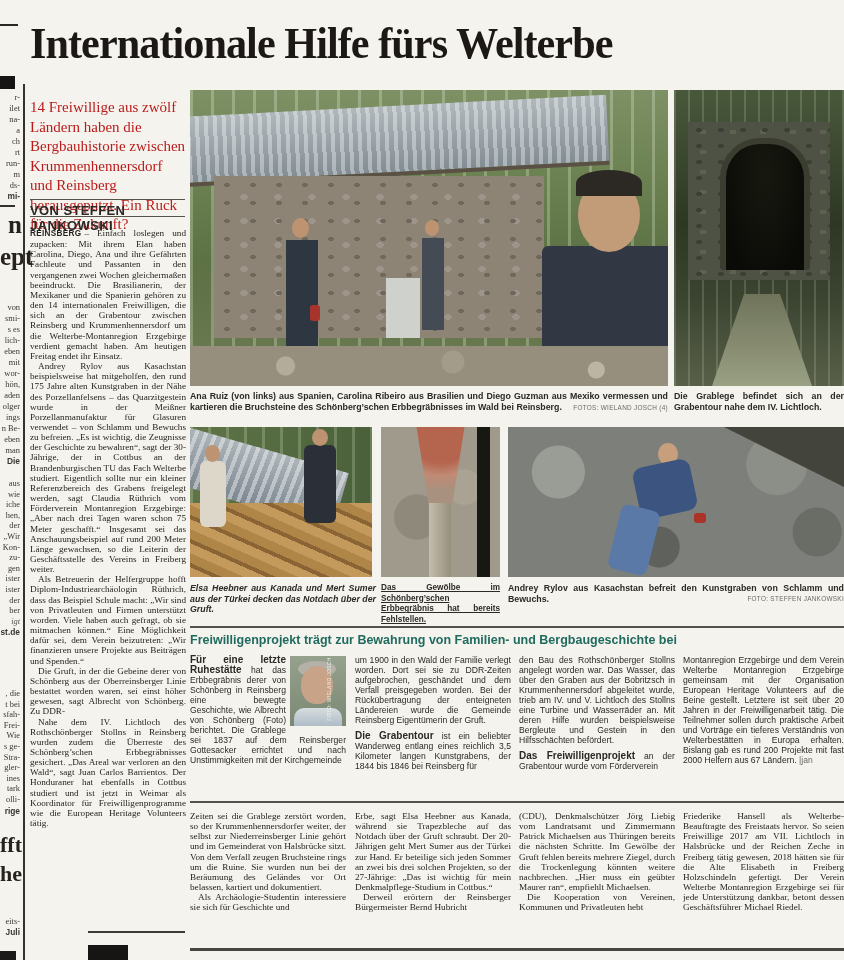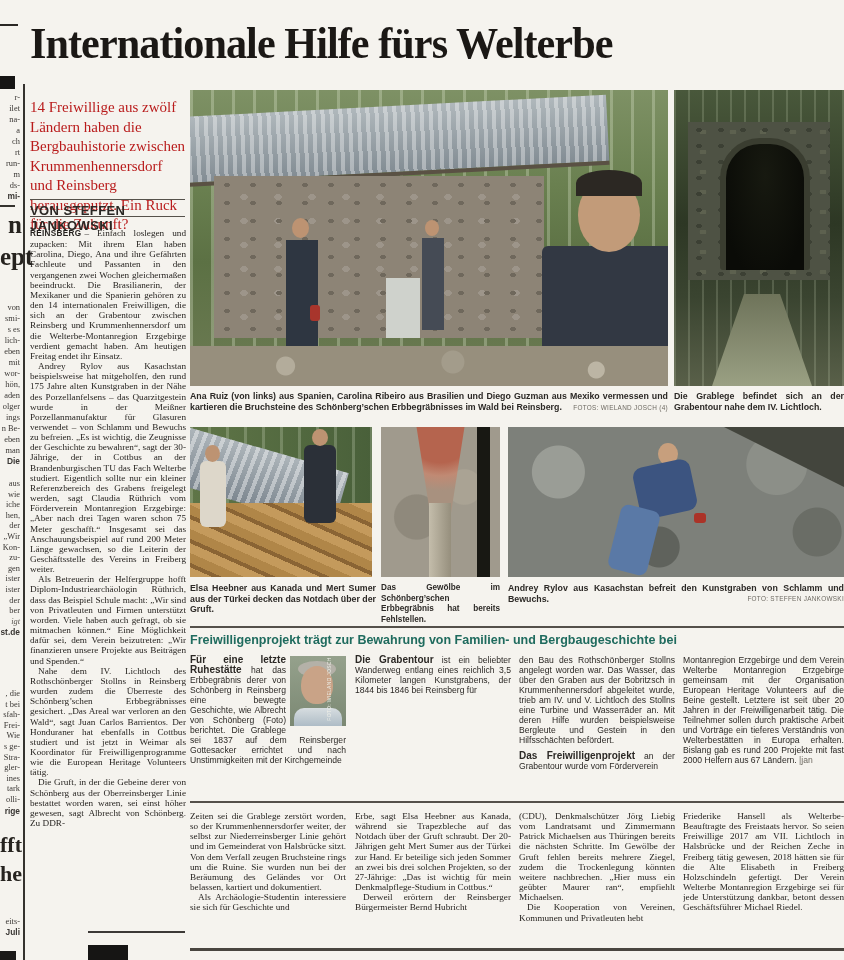--- a/index.html
+++ b/index.html
@@ -194,22 +194,22 @@
 <h1 class="abs headline" style="margin:0;">Internationale Hilfe fürs Welterbe</h1>
 <div class="abs lead">14 Freiwillige aus zwölf Ländern haben die Bergbauhistorie zwischen Krummenhennersdorf und Reinsberg herausgeputzt. Ein Ruck für die Zukunft?</div>
 <div class="abs byline-rule" style="top:199px;"></div>
 <div class="abs byline">VON STEFFEN JANKOWSKI</div>
 <div class="abs byline-rule" style="top:216px;"></div>
 
 <div class="abs bodycol col1">
   <p><span class="lead-in">REINSBERG</span><span>– Einfach loslegen und zupacken: Mit ihrem Elan haben Carolina, Diego, Ana und ihre Gefährten Fachleute und Passanten in den vergangenen zwei Wochen gleichermaßen beeindruckt. Die Brasilianerin, der Mexikaner und die Spanierin gehören zu den 14 internationalen Freiwilligen, die sich an der Grabentour zwischen Reinsberg und Krummenhennersdorf um die Welterbe-Montanregion Erzgebirge verdient gemacht haben. Am heutigen Freitag endet ihr Einsatz.</span></p>
   <p>Andrey Rylov aus Kasachstan beispielsweise hat mitgeholfen, den rund 175 Jahre alten Kunstgraben in der Nähe des Porzellanfelsens – das Quarzitgestein wurde in der Meißner Porzellanmanufaktur für Glasuren verwendet – von Schlamm und Bewuchs zu befreien. „Es ist wichtig, die Zeugnisse der Geschichte zu bewahren“, sagt der 30-Jährige, der in Cottbus an der Brandenburgischen TU das Fach Welterbe studiert. Eigentlich sollte nur ein kleiner Referenzbereich des Grabens freigelegt werden, sagt Claudia Rüthrich vom Förderverein Montanregion Erzgebirge: „Aber nach drei Tagen waren schon 75 Meter geschafft.“ Insgesamt sei das Anschauungsbeispiel auf rund 200 Meter Länge gewachsen, so die Leiterin der Geschäftsstelle des Vereins in Freiberg weiter.</p>
   <p>Als Betreuerin der Helfergruppe hofft Diplom-Industriearchäologin Rüthrich, dass das Beispiel Schule macht: „Wir sind von Privatleuten und Firmen unterstützt worden. Viele haben auch gefragt, ob sie mitmachen können.“ Eine Möglichkeit dafür sei, dem Verein beizutreten: „Wir finanzieren unsere Projekte aus Beiträgen und Spenden.“</p>
+  <p>Die Gruft, in der die Gebeine derer von Schönberg aus der Oberreinsberger Linie bestattet worden waren, sei einst höher gewesen, sagt Albrecht von Schönberg. Zu DDR-</p>
   <p>Nahe dem IV. Lichtloch des Rothschönberger Stollns in Reinsberg wurden zudem die Überreste des Schönberg’schen Erbbegräbnisses gesichert. „Das Areal war verloren an den Wald“, sagt Juan Carlos Barrientos. Der Honduraner hat ebenfalls in Cottbus studiert und ist jetzt in Weimar als Koordinator für Freiwilligenprogramme wie die European Heritage Volunteers tätig.</p>
-  <p>Die Gruft, in der die Gebeine derer von Schönberg aus der Oberreinsberger Linie bestattet worden waren, sei einst höher gewesen, sagt Albrecht von Schönberg. Zu DDR-</p>
 </div>
 <div class="abs col1-rule"></div>
 <div class="abs corner-box"></div>
 
 <div class="abs photo ph-main">
   <div class="abs roof"></div>
   <div class="abs wall"></div>
   <div class="abs" style="left:96px;top:150px;width:32px;height:120px;background:#2e3641;"></div>
   <div class="abs head" style="left:102px;top:128px;width:17px;height:20px;"></div>
   <div class="abs" style="left:120px;top:215px;width:10px;height:16px;background:#a8352c;border-radius:3px;"></div>
@@ -246,59 +246,60 @@
   <div class="abs pillar"></div>
   <div class="abs darkstripe"></div>
 </div>
 <div class="abs photo ph-mid3">
   <div class="abs" style="right:0;top:0;width:120px;height:60px;background:#43453d;clip-path:polygon(100% 0,0 0,100% 100%);"></div>
   <div class="abs head" style="left:150px;top:16px;width:20px;height:22px;background:#c79f7d;"></div>
   <div class="abs" style="left:128px;top:36px;width:58px;height:52px;background:#3c5480;border-radius:10px;transform:rotate(-12deg);"></div>
   <div class="abs" style="left:106px;top:80px;width:40px;height:66px;background:#5a79a6;border-radius:8px;transform:rotate(14deg);"></div>
   <div class="abs" style="left:186px;top:86px;width:12px;height:10px;background:#ab3328;border-radius:3px;"></div>
 </div>
-<div class="abs caption" style="left:190px;top:583px;width:186px;height:24px;">Elsa Heebner aus Kanada und Mert Sumer aus der Türkei decken das Notdach über der Gruft.</div>
-<div class="abs caption" style="left:381px;top:583px;width:119px;height:36px;font-size:8.2px;">Das Gewölbe im Schönberg’schen Erbbegräbnis hat bereits Fehlstellen.</div>
+<div class="abs caption" style="left:190px;top:583px;width:186px;height:24px;font-style:italic;">Elsa Heebner aus Kanada und Mert Sumer aus der Türkei decken das Notdach über der Gruft.</div>
+<div class="abs caption" style="left:381px;top:583px;width:119px;height:36px;font-size:8.2px;text-decoration:underline;">Das Gewölbe im Schönberg’schen Erbbegräbnis hat bereits Fehlstellen.</div>
 <div class="abs caption" style="left:508px;top:583px;width:336px;height:24px;">
   <span>Andrey Rylov aus Kasachstan befreit den Kunstgraben von Schlamm und Bewuchs.</span>
   <span class="credit abs" style="right:0;top:11px;">FOTO: STEFFEN JANKOWSKI</span>
 </div>
 
 <div class="abs boxrule" style="top:626px;"></div>
 <div class="abs box-head">Freiwilligenprojekt trägt zur Bewahrung von Familien- und Bergbaugeschichte bei</div>
 
 <div class="abs boxcol cx1">
   <div class="portrait">
     <div class="p-hair"></div>
     <div class="p-head"></div>
     <div class="p-shirt"></div>
     <div class="v-credit">FOTO: WIELAND JOSCH</div>
   </div>
   <p><b>Für eine letzte Ruhestätte</b><span> hat das Erbbegräbnis derer von Schönberg in Reinsberg eine bewegte Geschichte, wie Albrecht von Schönberg (Foto) berichtet. Die Grablege sei 1837 auf dem Reinsberger Gottesacker errichtet und nach Unstimmigkeiten mit der Kirchgemeinde</span></p>
 </div>
 <div class="abs boxcol cx2">
+  <p>um 1900 in den Wald der Familie verlegt worden. Dort sei sie zu DDR-Zeiten aufgebrochen, geschändet und dem Verfall preisgegeben worden. Bei der Rückübertragung der enteigneten Ländereien wurde die Gemeinde Reinsberg Eigentümerin der Gruft.</p>
   <p><b>Die Grabentour</b><span> ist ein beliebter Wanderweg entlang eines reichlich 3,5 Kilometer langen Kunstgrabens, der 1844 bis 1846 bei Reinsberg für</span></p>
 </div>
 <div class="abs boxcol cx3">
   <p>den Bau des Rothschönberger Stollns angelegt worden war. Das Wasser, das über den Graben aus der Bobritzsch in Krummenhennersdorf abgeleitet wurde, trieb am IV. und V. Lichtloch des Stollns eine Turbine und Wasserräder an. Mit deren Hilfe wurden beispielsweise Bergleute und Gestein in den Hilfsschächten befördert.</p>
   <p><b>Das Freiwilligenprojekt</b><span> an der Grabentour wurde vom Förderverein</span></p>
 </div>
 <div class="abs boxcol cx4">
   <p><span>Montanregion Erzgebirge und dem Verein Welterbe Montanregion Erzgebirge gemeinsam mit der Organisation European Heritage Volunteers auf die Beine gestellt. Letztere ist seit über 20 Jahren in der Freiwilligenarbeit tätig. Die Teilnehmer sollen durch praktische Arbeit und Vorträge ein tieferes Verständnis von Welterbestätten in Europa erhalten. Bislang gab es rund 200 Projekte mit fast 2000 Helfern aus 67 Ländern.</span> <span class="sig">|jan</span></p>
 </div>
 <div class="abs boxrule" style="top:801px;"></div>
 
 <div class="abs bodycol contcol cx1">
   <p>Zeiten sei die Grablege zerstört worden, so der Krummenhennersdorfer weiter, der selbst zur Niederreinsberger Linie gehört und im Gemeinderat von Halsbrücke sitzt. Von dem Verfall zeugen Bruchsteine rings um die Ruine. Sie wurden nun bei der Beräumung des Geländes vor Ort belassen, kartiert und dokumentiert.</p>
   <p>Als Archäologie-Studentin interessiere sie sich für Geschichte und</p>
 </div>
 <div class="abs bodycol contcol cx2">
   <p>Erbe, sagt Elsa Heebner aus Kanada, während sie Trapezbleche auf das Notdach über der Gruft schraubt. Der 20-Jährigen geht Mert Sumer aus der Türkei zur Hand. Er beteilige sich jeden Sommer an zwei bis drei solchen Projekten, so der 27-Jährige: „Das ist wichtig für mein Denkmalpflege-Studium in Cottbus.“</p>
   <p>Derweil erörtern der Reinsberger Bürgermeister Bernd Hubricht</p>
 </div>
 <div class="abs bodycol contcol cx3">
-  <p>(CDU), Denkmalschützer Jörg Liebig vom Landratsamt und Zimmermann Patrick Michaelsen aus Thüringen bereits die nächsten Schritte. Im Gewölbe der Gruft fehlen bereits mehrere Ziegel, zudem die Trockenlegung könnten weitere nachbrechen. „Hier muss ein geübter Maurer ran“, empfiehlt Michaelsen.</p>
+  <p>(CDU), Denkmalschützer Jörg Liebig vom Landratsamt und Zimmermann Patrick Michaelsen aus Thüringen bereits die nächsten Schritte. Im Gewölbe der Gruft fehlen bereits mehrere Ziegel, durch die Trockenlegung könnten weitere nachbrechen. „Hier muss ein geübter Maurer ran“, empfiehlt Michaelsen.</p>
   <p>Die Kooperation von Vereinen, Kommunen und Privatleuten hebt</p>
 </div>
 <div class="abs bodycol contcol cx4">
   <p>Friederike Hansell als Welterbe-Beauftragte des Freistaats hervor. So seien Freiwillige 2017 am VII. Lichtloch in Halsbrücke und der Reichen Zeche in Freiberg tätig gewesen, 2018 hätten sie für die Alte Elisabeth in Freiberg Holzschindeln gefertigt. Der Verein Welterbe Montanregion Erzgebirge sei für jede Unterstützung dankbar, betont dessen Geschäftsführer Michael Riedel.</p>
 </div>
 <div class="abs bottom-rule"></div>
 
 </body></html>

